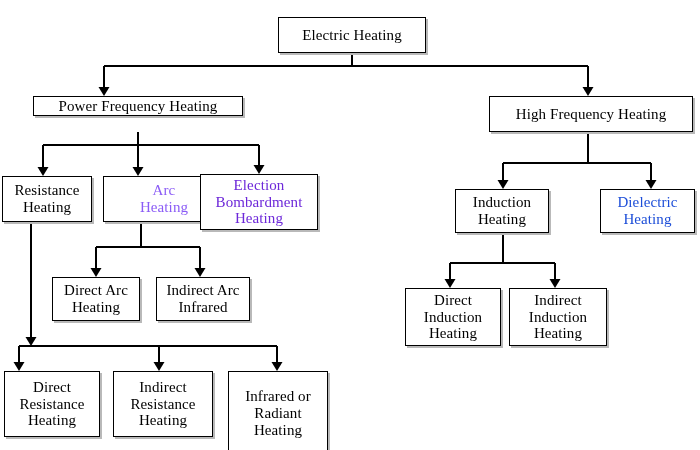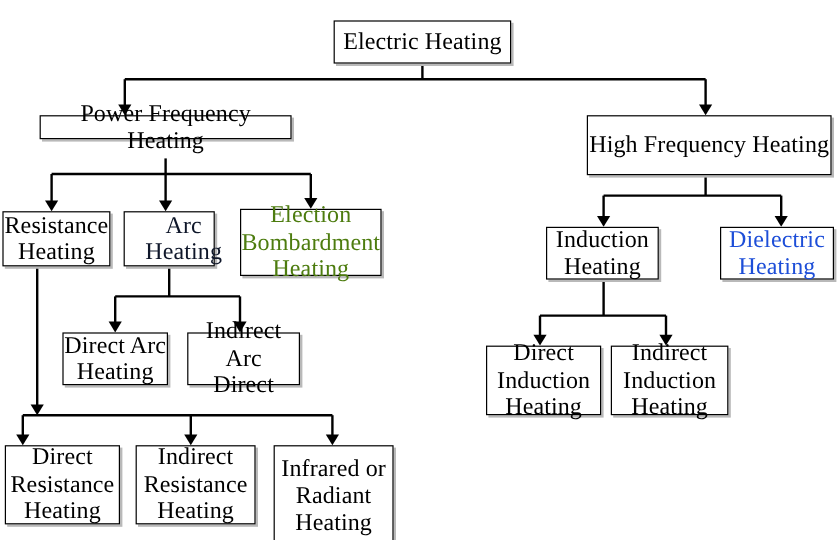--- a/index.html
+++ b/index.html
@@ -26,21 +26,21 @@
     position: absolute;
     box-sizing: border-box;
     background: #ffffff;
     border: 1.6px solid #000000;
     box-shadow: 2px 2px 0 0 #b9b9b9;
     display: flex;
     align-items: center;
     justify-content: center;
     text-align: center;
     color: #000000;
-    font-size: 20px;
+    font-size: 15px;
     line-height: 1.12;
     letter-spacing: 0.1px;
     white-space: pre-line;
     z-index: 2;
   }
 </style>
 </head>
 <body>
 
 <div id="diagram-root">
@@ -87,36 +87,36 @@
         <polygon points="549.5,279 560.5,279 555,288"></polygon>
         <polygon points="25.5,337 36.5,337 31,346"></polygon>
         <polygon points="13.5,362 24.5,362 19,371"></polygon>
         <polygon points="153.5,362 164.5,362 159,371"></polygon>
         <polygon points="271.5,362 282.5,362 277,371"></polygon>
       </g>
   </svg>
   <div id="node-layer">
       <div class="node" style="left: 278px; top: 17px; width: 148px; height: 36px; background: rgb(255, 255, 255); border-color: rgb(0, 0, 0); color: rgb(0, 0, 0); box-shadow: rgb(185, 185, 185) 2px 2px 0px 0px;">Electric Heating</div>
       <div class="node" style="left: 33px; top: 96px; width: 210px; height: 20px; background: rgb(255, 255, 255); border-color: rgb(0, 0, 0); color: rgb(0, 0, 0); box-shadow: rgb(185, 185, 185) 2px 2px 0px 0px;">Power Frequency Heating</div>
-      <div class="node" style="left: 489px; top: 96px; width: 204px; height: 50px; background: rgb(255, 255, 255); border-color: rgb(0, 0, 0); color: rgb(0, 0, 0); box-shadow: rgb(185, 185, 185) 2px 2px 0px 0px;">High Frequency Heating</div>
+      <div class="node" style="left: 489px; top: 96px; width: 204px; height: 36px; background: rgb(255, 255, 255); border-color: rgb(0, 0, 0); color: rgb(0, 0, 0); box-shadow: rgb(185, 185, 185) 2px 2px 0px 0px;">High Frequency Heating</div>
       <div class="node" style="left: 2px; top: 176px; width: 90px; height: 46px; background: rgb(255, 255, 255); border-color: rgb(0, 0, 0); color: rgb(0, 0, 0); box-shadow: rgb(185, 185, 185) 2px 2px 0px 0px;">Resistance
 Heating</div>
-      <div class="node" style="left: 103px; top: 176px; width: 76px; height: 46px; background: rgb(255, 255, 255); border-color: rgb(0, 0, 0); color: #0f172a; box-shadow: rgb(185, 185, 185) 2px 2px 0px 0px; padding-left: 24px;">Arc
+      <div class="node" style="left: 103px; top: 176px; width: 98px; height: 46px; background: rgb(255, 255, 255); border-color: rgb(0, 0, 0); color: #8b5cf6; box-shadow: rgb(185, 185, 185) 2px 2px 0px 0px; padding-left: 24px;">Arc
 Heating</div>
-      <div class="node" style="left: 200px; top: 174px; width: 118px; height: 56px; background: rgb(255, 255, 255); border-color: rgb(0, 0, 0); color: #4d7c0f; box-shadow: rgb(185, 185, 185) 2px 2px 0px 0px;">Election
+      <div class="node" style="left: 200px; top: 174px; width: 118px; height: 56px; background: rgb(255, 255, 255); border-color: rgb(0, 0, 0); color: #6d28d9; box-shadow: rgb(185, 185, 185) 2px 2px 0px 0px;">Election
 Bombardment
 Heating</div>
       <div class="node" style="left: 455px; top: 189px; width: 94px; height: 44px; background: rgb(255, 255, 255); border-color: rgb(0, 0, 0); color: rgb(0, 0, 0); box-shadow: rgb(185, 185, 185) 2px 2px 0px 0px;">Induction
 Heating</div>
       <div class="node" style="left: 600px; top: 189px; width: 95px; height: 44px; background: rgb(255, 255, 255); border-color: rgb(0, 0, 0); color: #1d4ed8; box-shadow: rgb(185, 185, 185) 2px 2px 0px 0px;">Dielectric
 Heating</div>
       <div class="node" style="left: 52px; top: 277px; width: 88px; height: 44px; background: rgb(255, 255, 255); border-color: rgb(0, 0, 0); color: rgb(0, 0, 0); box-shadow: rgb(185, 185, 185) 2px 2px 0px 0px; text-align: center;">Direct Arc
 Heating</div>
       <div class="node" style="left: 156px; top: 277px; width: 94px; height: 44px; background: rgb(255, 255, 255); border-color: rgb(0, 0, 0); color: rgb(0, 0, 0); box-shadow: rgb(185, 185, 185) 2px 2px 0px 0px;">Indirect Arc
-Direct</div>
+Infrared</div>
       <div class="node" style="left: 405px; top: 288px; width: 96px; height: 58px; background: rgb(255, 255, 255); border-color: rgb(0, 0, 0); color: rgb(0, 0, 0); box-shadow: rgb(185, 185, 185) 2px 2px 0px 0px;">Direct
 Induction
 Heating</div>
       <div class="node" style="left: 509px; top: 288px; width: 98px; height: 58px; background: rgb(255, 255, 255); border-color: rgb(0, 0, 0); color: rgb(0, 0, 0); box-shadow: rgb(185, 185, 185) 2px 2px 0px 0px;">Indirect
 Induction
 Heating</div>
       <div class="node" style="left: 4px; top: 371px; width: 96px; height: 66px; background: rgb(255, 255, 255); border-color: rgb(0, 0, 0); color: rgb(0, 0, 0); box-shadow: rgb(185, 185, 185) 2px 2px 0px 0px;">Direct
 Resistance
 Heating</div>
       <div class="node" style="left: 113px; top: 371px; width: 100px; height: 66px; background: rgb(255, 255, 255); border-color: rgb(0, 0, 0); color: rgb(0, 0, 0); box-shadow: rgb(185, 185, 185) 2px 2px 0px 0px;">Indirect

